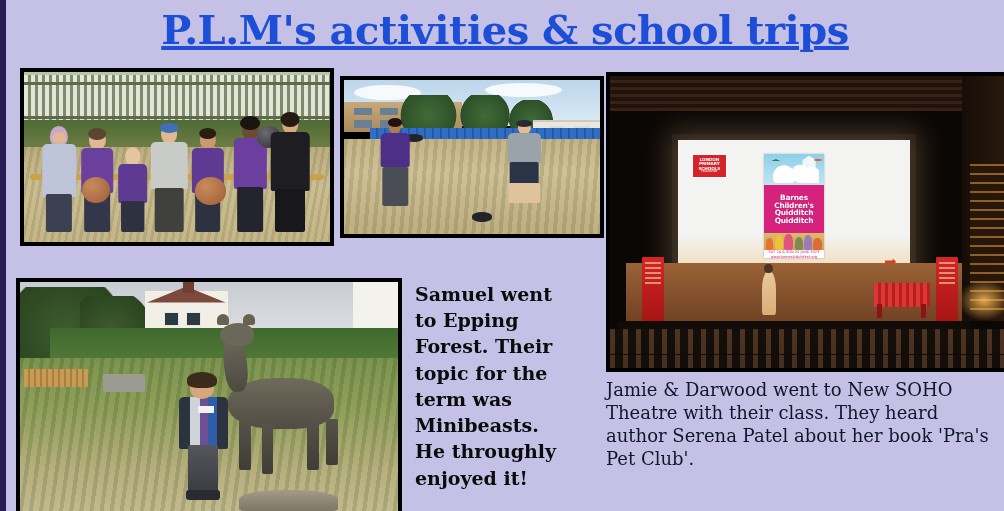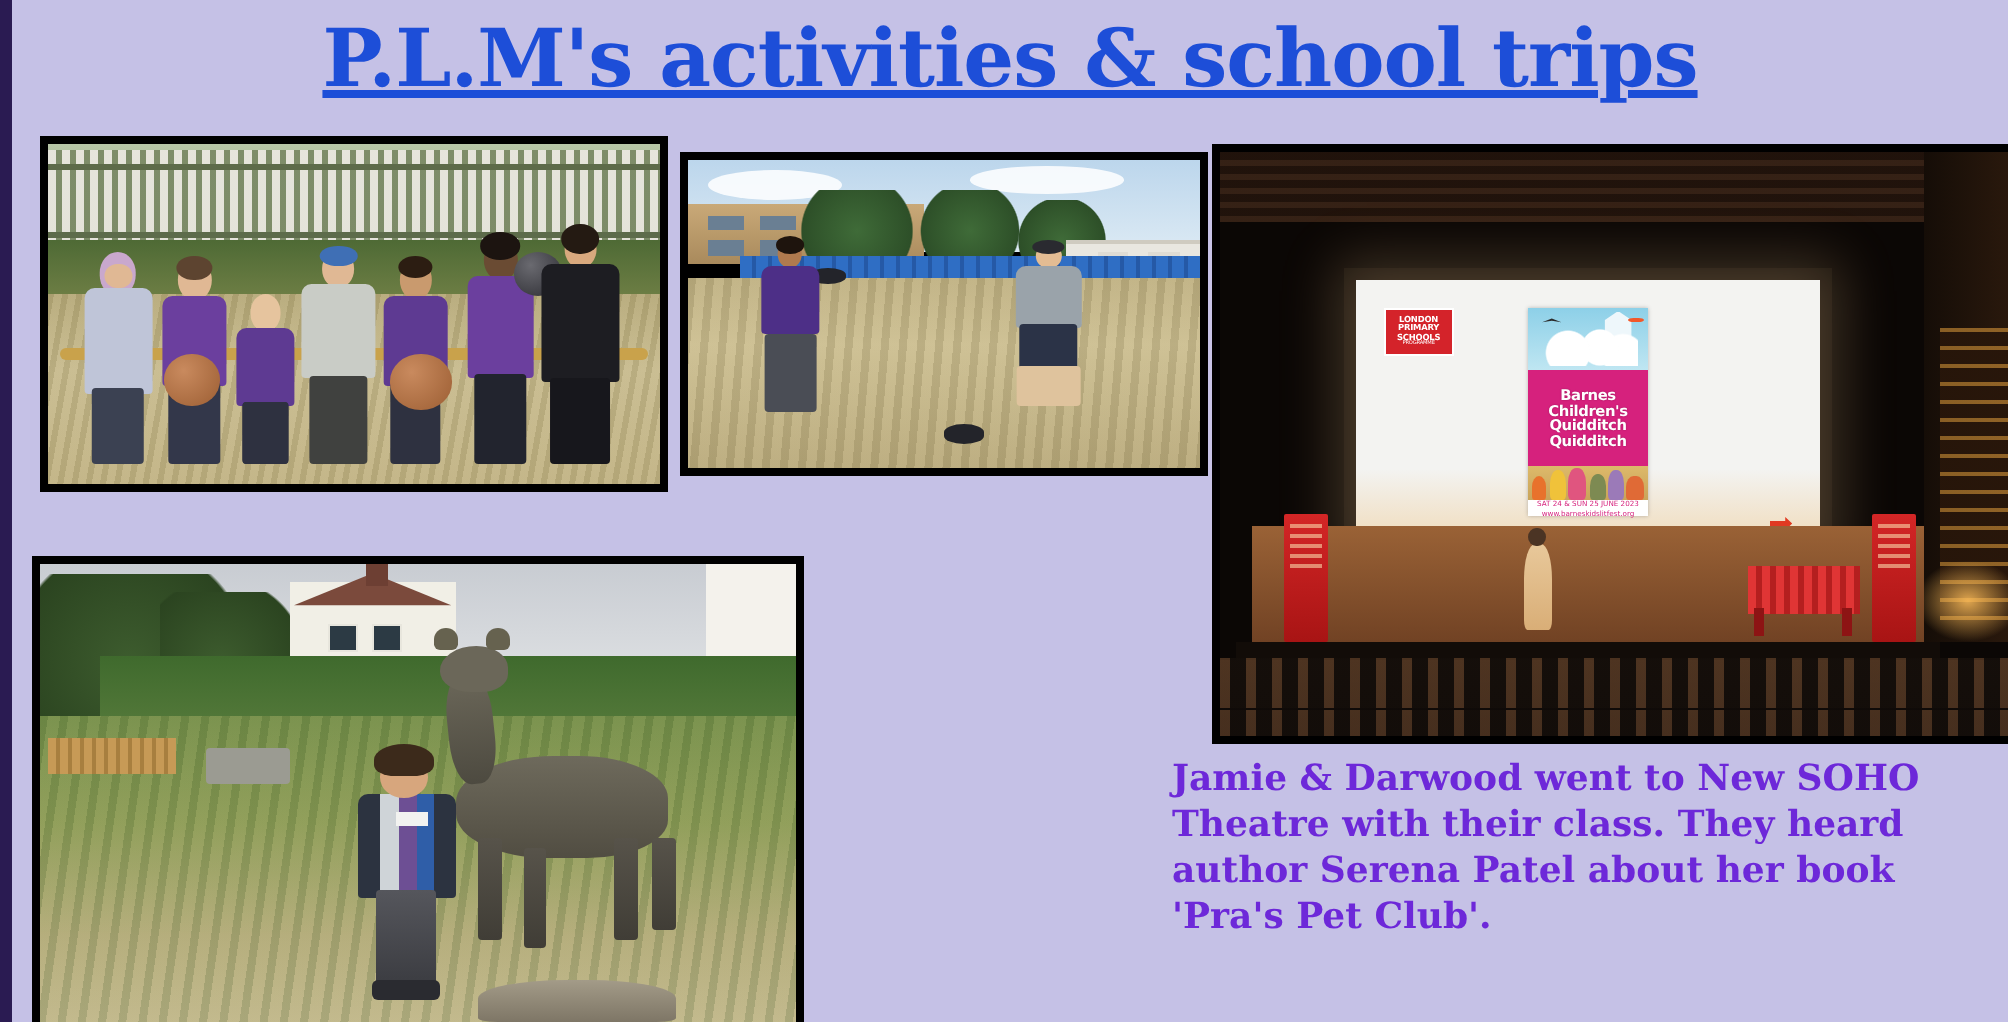--- a/index.html
+++ b/index.html
@@ -220,23 +220,23 @@
     font-family:"DejaVu Sans","Liberation Sans",sans-serif;
     font-weight:700;font-size:16.5px;color:#1a1008;letter-spacing:-.1px;
     white-space:nowrap;
   }
   .cap-samuel{
     position:absolute;left:409px;top:281px;width:148px;
     font-family:"DejaVu Serif","Liberation Serif",serif;
     font-weight:700;font-size:19px;line-height:1.38;color:#0b0b0b;
   }
   .cap-theatre{
-    position:absolute;left:580px;top:378px;width:396px;
+    position:absolute;left:600px;top:378px;width:396px;
     font-family:"DejaVu Serif","Liberation Serif",serif;
-    font-weight:700;font-size:18px;line-height:1.28;color:#6d28d9;
+    font-weight:400;font-size:18px;line-height:1.28;color:#0f172a;
   }
 </style>
 </head>
 <body>
 
 <div id="page">
 
   <div class="title">P.L.M's activities &amp; school trips</div>
 
   <div class="photo" id="photo1">
@@ -433,15 +433,16 @@
       <div class="d-rock"></div>
       <div class="d-boy-coat"></div>
       <div class="d-boy-badge"></div>
       <div class="d-boy-legs"></div>
       <div class="d-boy-shoes"></div>
       <div class="d-boy-head"></div>
       <div class="d-boy-hair"></div>
     </div>
   </div>
 
+  <div class="cap-samuel">Samuel went to Epping Forest. Their topic for the term was Minibeasts. He throughly enjoyed it!</div>
   <div class="cap-theatre">Jamie &amp; Darwood went to New SOHO Theatre with their class. They heard author Serena Patel about her book 'Pra's Pet Club'.</div>
 
 </div>
 
 </body></html>

